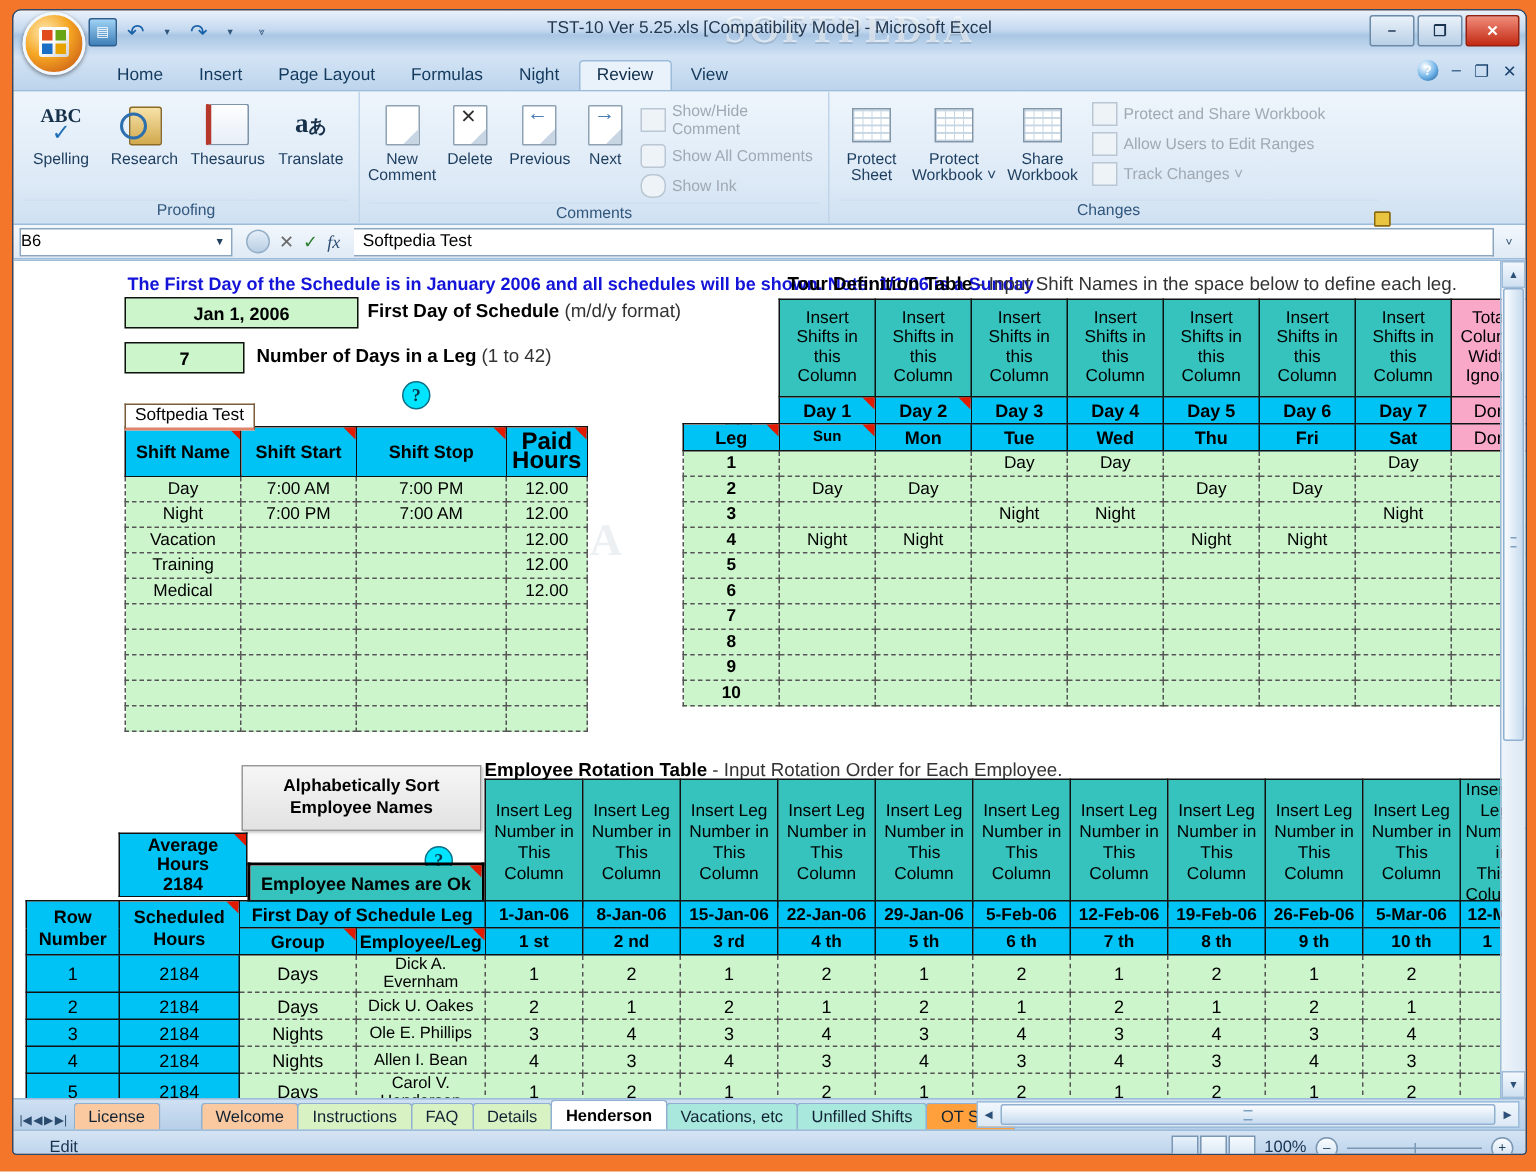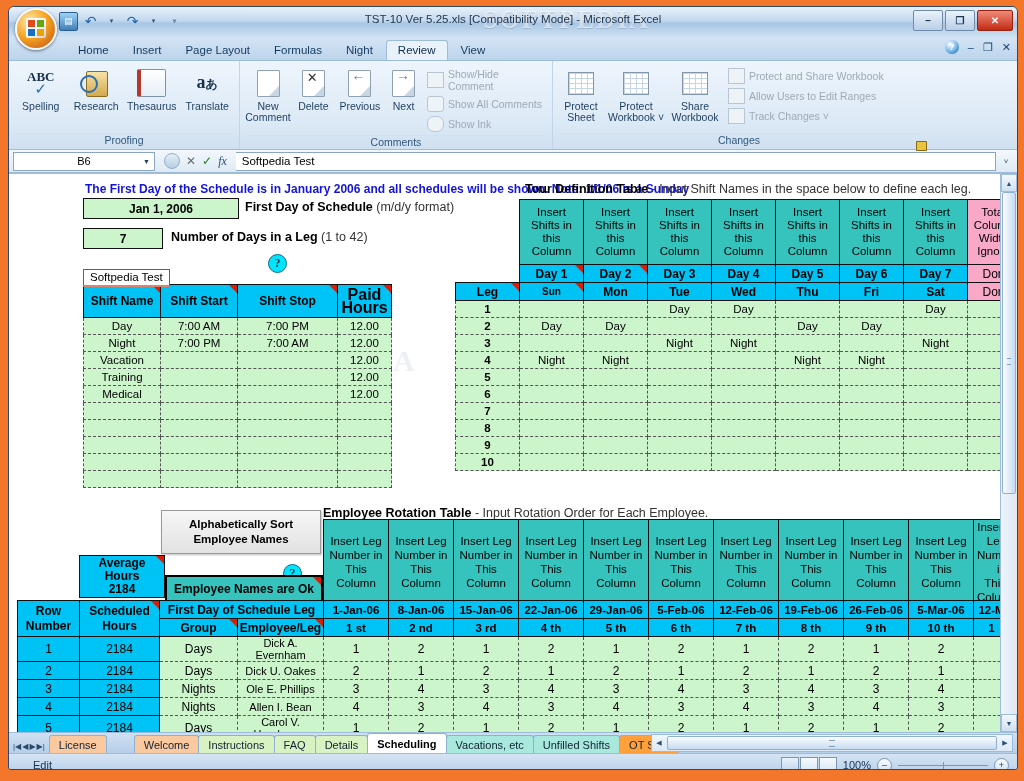--- a/index.html
+++ b/index.html
@@ -104,21 +104,21 @@
     background-image:linear-gradient(#c6d6e5 1px,transparent 1px),linear-gradient(90deg,#c6d6e5 1px,transparent 1px);
     background-size:6px 5px;}
   .lockdot{position:absolute;right:-2px;bottom:-2px;width:9px;height:8px;background:#e9c441;border:1px solid #8a6a10;border-radius:1px;}
   
   .fbar{
     height:22px;background:linear-gradient(#f2f7fc,#dfeaf5);
     border-bottom:1px solid #9dbcda;display:flex;align-items:center;padding:0 4px;gap:3px;
   }
   .namebox{
     width:140px;height:17px;background:#fff;border:1px solid #8ba6c0;
-    display:flex;align-items:center;justify-content:center;position:relative;font-size:11px;color:#000;
+    display:flex;align-items:center;justify-content:flex-start;position:relative;font-size:11px;color:#000;
   }
   .namebox .cv{position:absolute;right:4px;font-size:7px;color:#20415f;}
   .fbtns{display:flex;align-items:center;gap:6px;padding:0 6px;font-size:12px;}
   .fbtns .x{color:#6a6a6a;} .fbtns .ck{color:#2a7d2a;} .fbtns .fx{font-family:"Liberation Serif",serif;font-style:italic;color:#2d4f74;}
   .fbtns .dotbtn{width:14px;height:14px;border-radius:50%;background:linear-gradient(#e4eef8,#b9cee3);border:1px solid #93aec7;}
   .finput{
     flex:1;height:17px;background:#fff;border:1px solid #8ba6c0;border-left:none;
     display:flex;align-items:center;padding-left:6px;font-size:11.5px;color:#000;
   }
   .fdrop{width:14px;height:17px;display:flex;align-items:center;justify-content:center;font-size:8px;color:#2b4a6b;}
@@ -900,21 +900,21 @@
         <div class="stab" style="background: rgb(217, 242, 196);">
           <span>Instructions</span>
         </div>
         <div class="stab" style="background: rgb(217, 242, 196);">
           <span>FAQ</span>
         </div>
         <div class="stab" style="background: rgb(217, 242, 196);">
           <span>Details</span>
         </div>
         <div class="stab active" style="background: rgb(255, 255, 255);">
-          <span>Scheduling</span>
+          <span>Henderson</span>
         </div>
         <div class="stab" style="background: rgb(168, 232, 221);">
           <span>Vacations, etc</span>
         </div>
         <div class="stab" style="background: rgb(168, 232, 221);">
           <span>Unfilled Shifts</span>
         </div>
         <div class="stab" style="background: rgb(255, 160, 60);">
           <span>OT Sign</span>
         </div>

